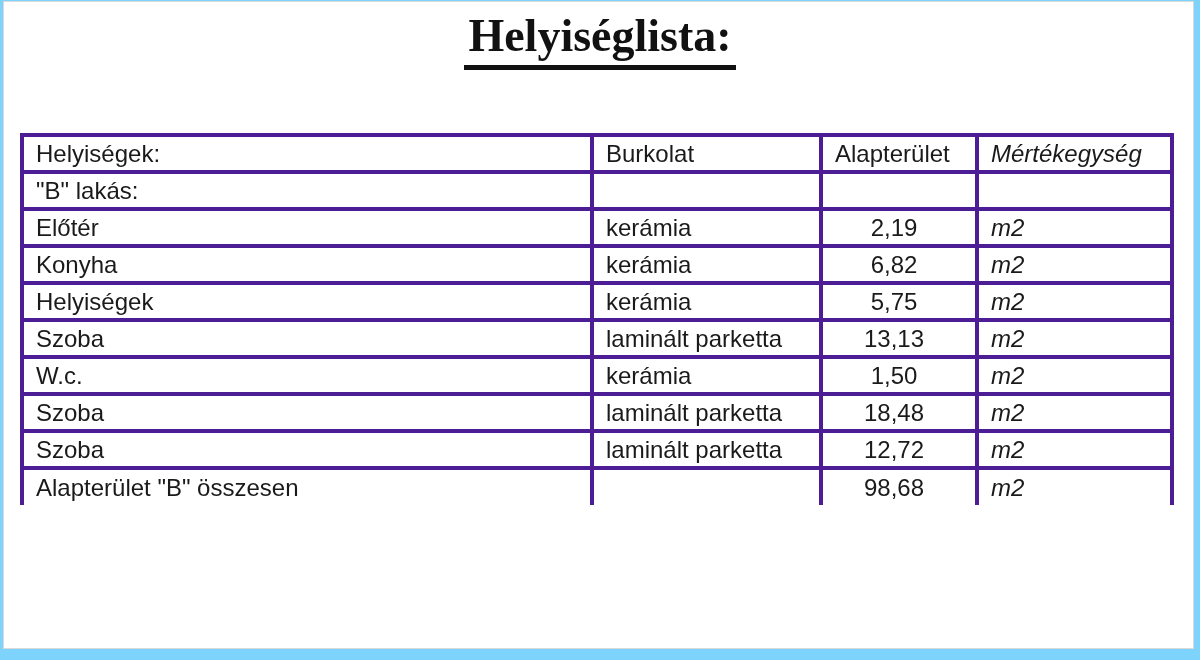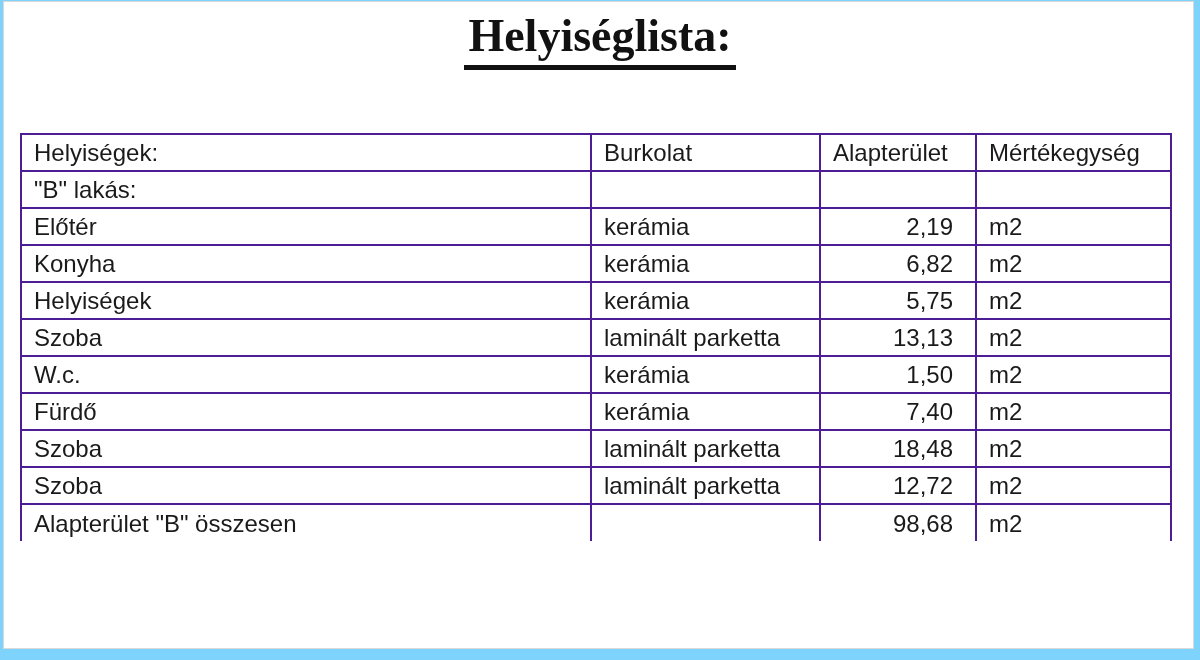--- a/index.html
+++ b/index.html
@@ -41,33 +41,33 @@
   }
   table.room-list {
     position: absolute;
     left: 20px;
     top: 133px;
     width: 1150px;
     border-collapse: collapse;
     table-layout: fixed;
   }
   table.room-list td {
-    border: 2px solid #4c1d95;
+    border: 4px solid #4c1d95;
     height: 37px;
     font-size: 24px;
     color: #1a1a1a;
     vertical-align: middle;
     padding: 1px 22px 0 12px;
     white-space: nowrap;
     overflow: hidden;
   }
   table.room-list tr:last-child td { border-bottom: none; }
   td.col-surface { padding-left: 10px; }
-  td.col-area   { text-align: right; padding-right: 9px; border-radius: 18px; }
-  td.col-unit   { padding-left: 9px; }
+  td.col-area   { text-align: center; padding-right: 9px; border-radius: 18px; }
+  td.col-unit   { padding-left: 9px; font-style: italic; }
 </style>
 </head>
 <body>
 
 <div class="canvas">
   <div class="page-edge"></div>
 
   <div class="title-wrap">
     <span>Helyiséglista:</span>
   </div>
@@ -119,26 +119,20 @@
       <td class="col-area">13,13</td>
       <td class="col-unit">m2</td>
     </tr>
     <tr>
       <td class="col-name">W.c.</td>
       <td class="col-surface">kerámia</td>
       <td class="col-area">1,50</td>
       <td class="col-unit">m2</td>
     </tr>
     <tr>
-      <td class="col-name">Fürdő</td>
-      <td class="col-surface">kerámia</td>
-      <td class="col-area">7,40</td>
-      <td class="col-unit">m2</td>
-    </tr>
-    <tr>
       <td class="col-name">Szoba</td>
       <td class="col-surface">laminált parketta</td>
       <td class="col-area">18,48</td>
       <td class="col-unit">m2</td>
     </tr>
     <tr>
       <td class="col-name">Szoba</td>
       <td class="col-surface">laminált parketta</td>
       <td class="col-area">12,72</td>
       <td class="col-unit">m2</td>

